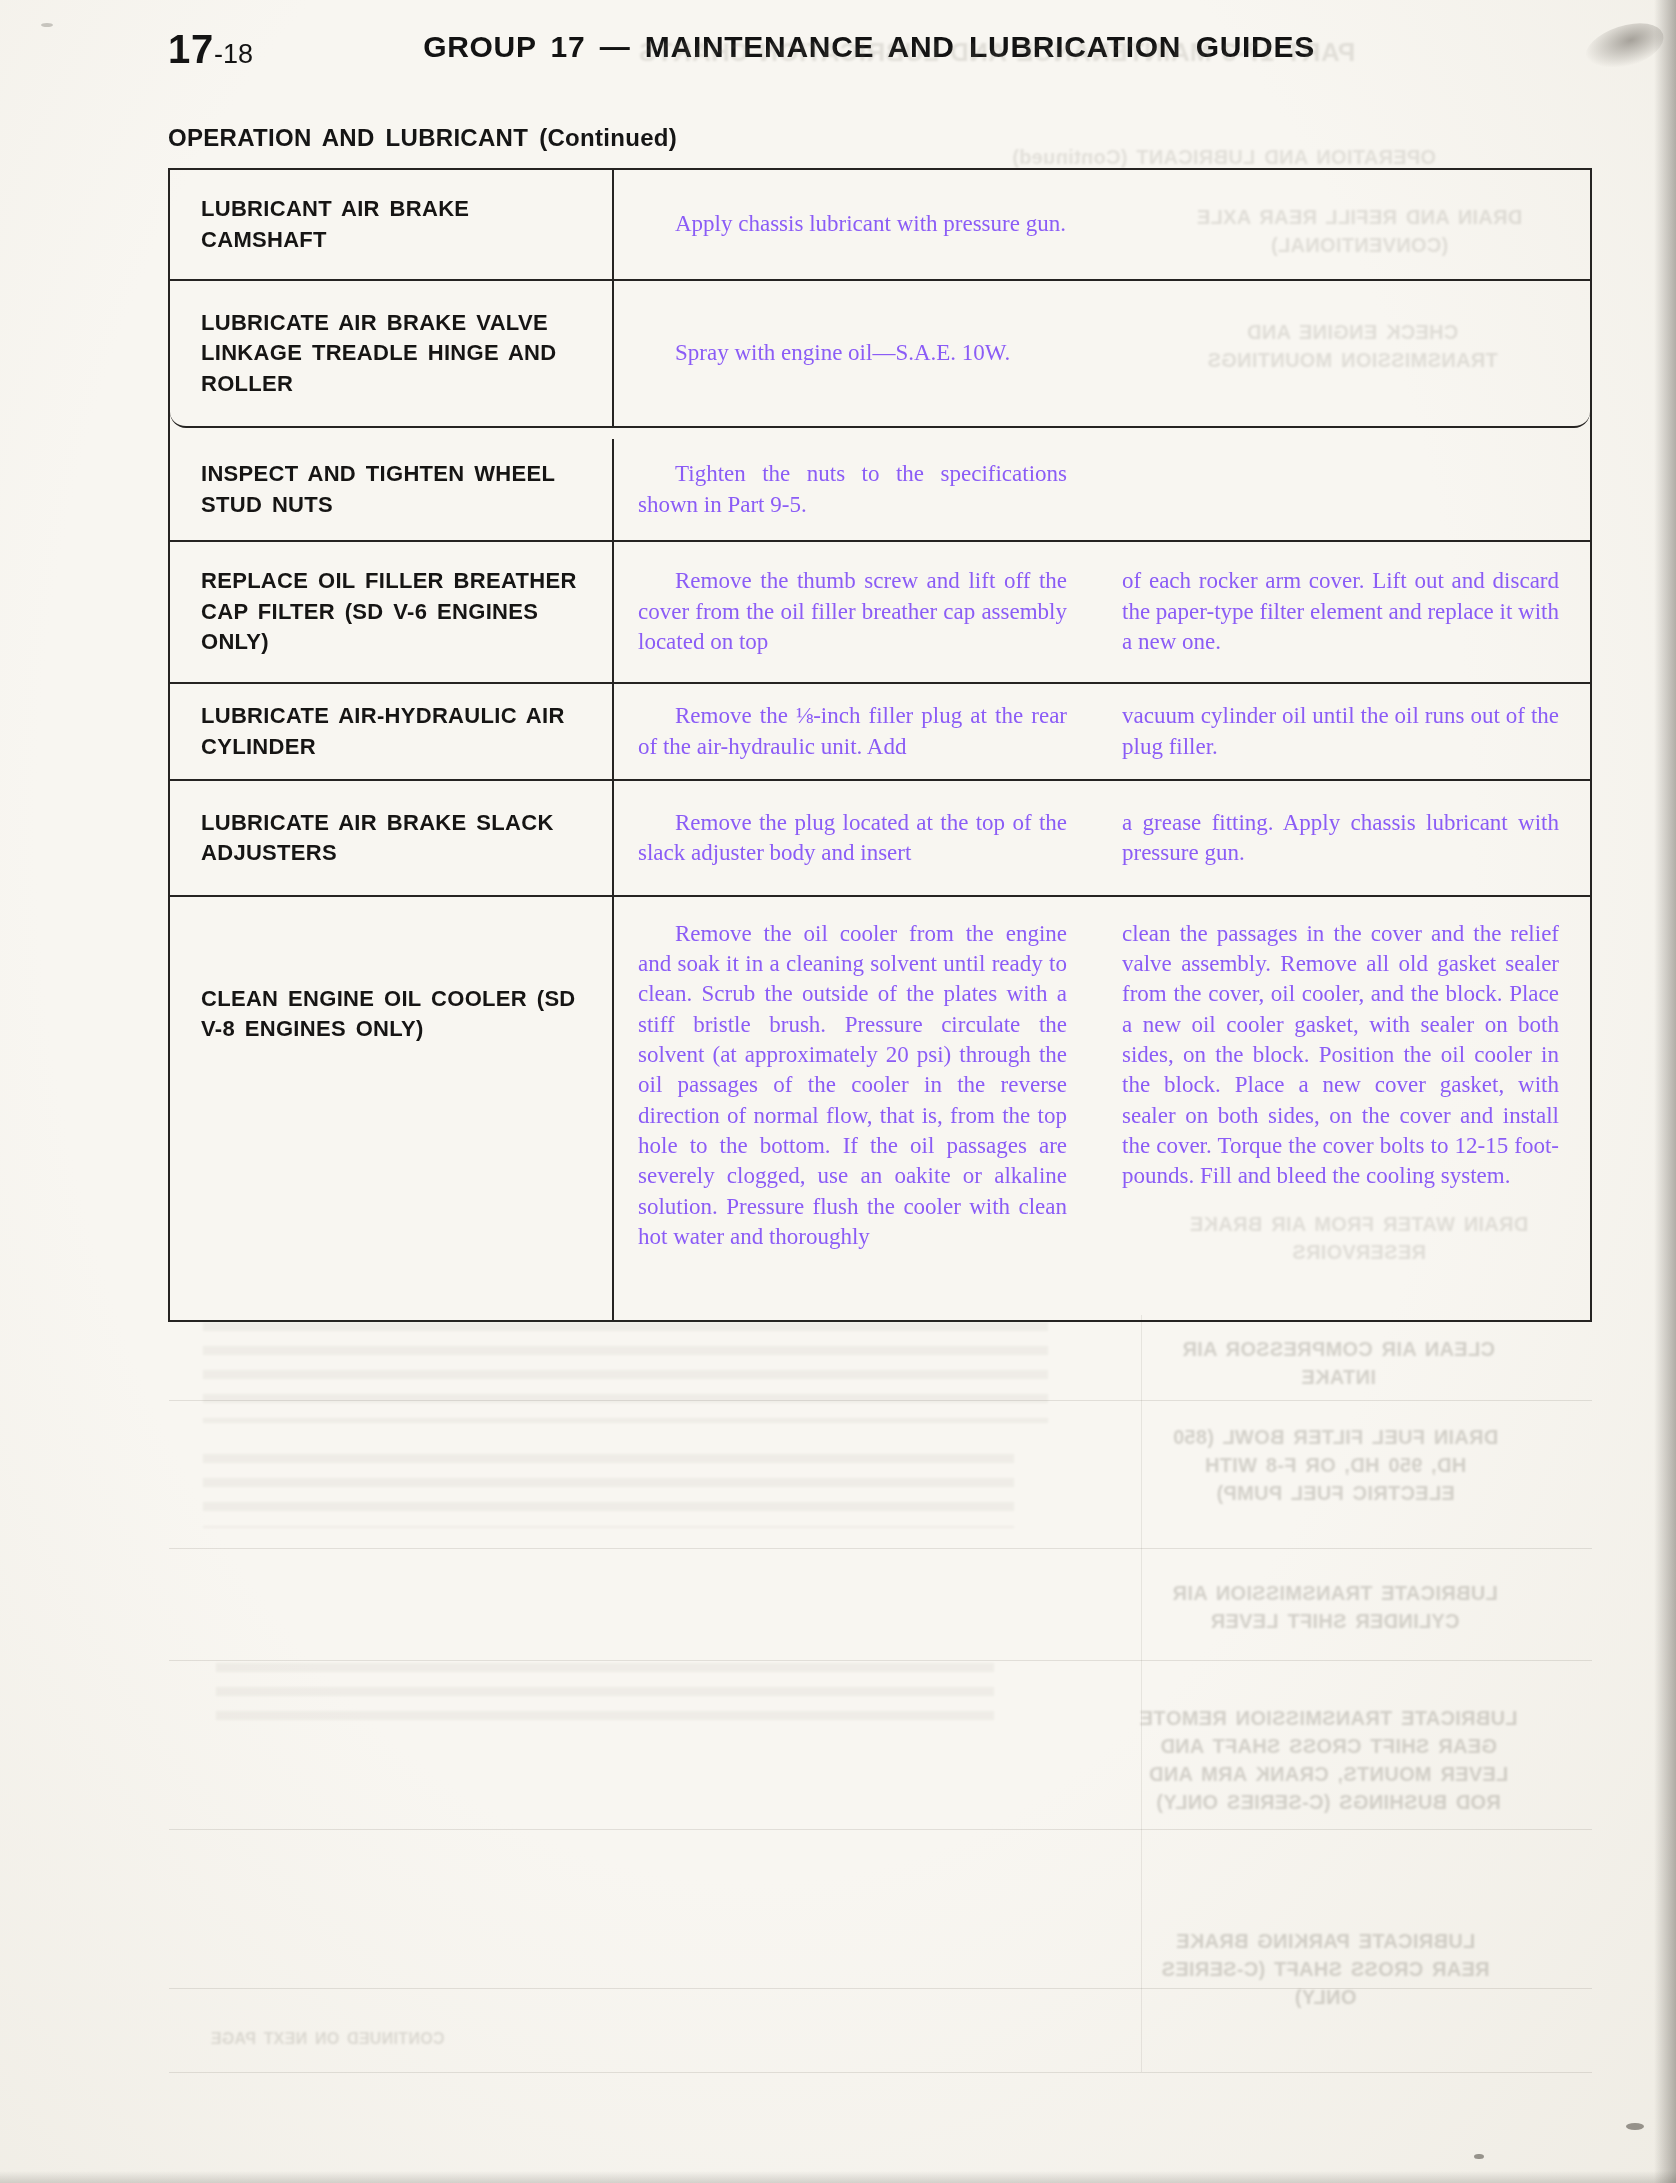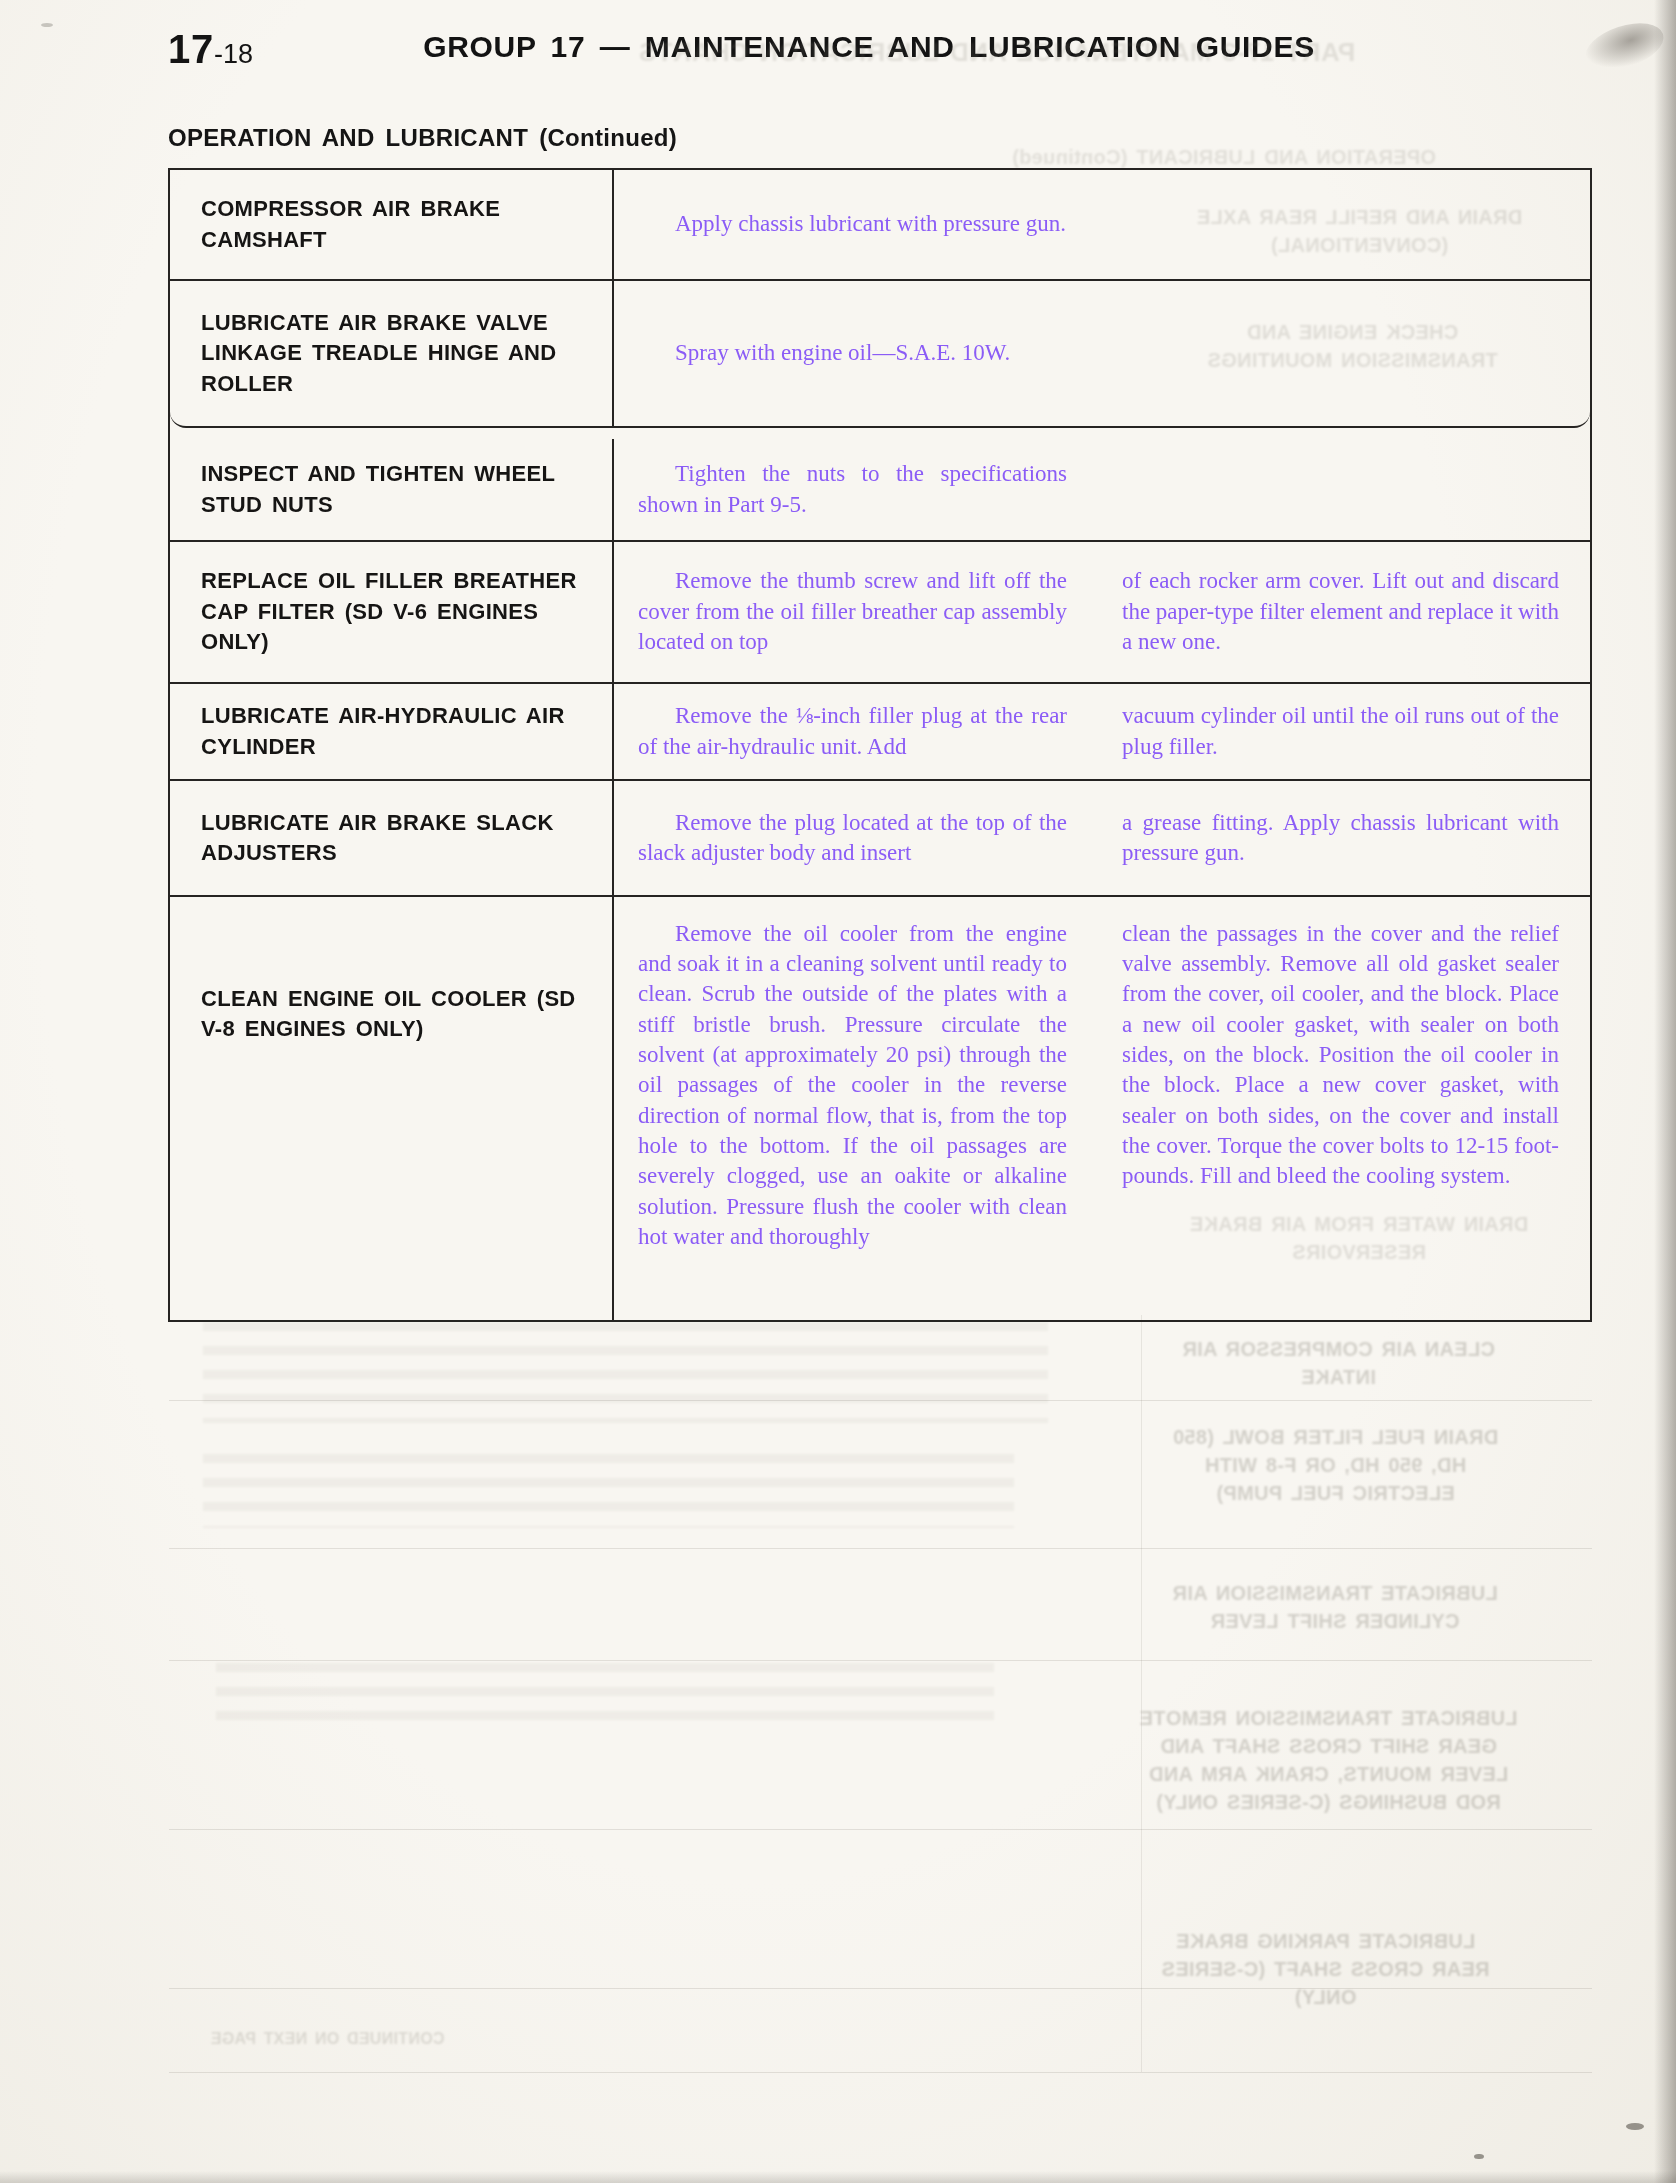--- a/index.html
+++ b/index.html
@@ -125,21 +125,21 @@
 <div class="ghost-hr" style="top:1660px;"></div>
 <div class="ghost-hr" style="top:1829px;"></div>
 <div class="ghost-hr" style="top:1988px;"></div>
 <div class="ghost-hr" style="top:2072px;"></div>
 <div class="ghost-vr" style="left:1141px;top:1315px;height:757px;"></div>
 
 <div class="doc-table">
 
   <div class="t-row" style="min-height:111px;">
     <div class="op-cell">
-        <p>COMPRESSOR AIR BRAKE CAMSHAFT</p>
+        <p>LUBRICANT AIR BRAKE CAMSHAFT</p>
       </div>
     <div class="txt-cell">
         <p class="indent">Apply chassis lubricant with pressure gun.</p>
       </div>
     <div class="txt-cell2">
         <p></p>
       </div>
   </div>
 
   <div class="t-row" style="min-height:147px;border-radius:16px;">

